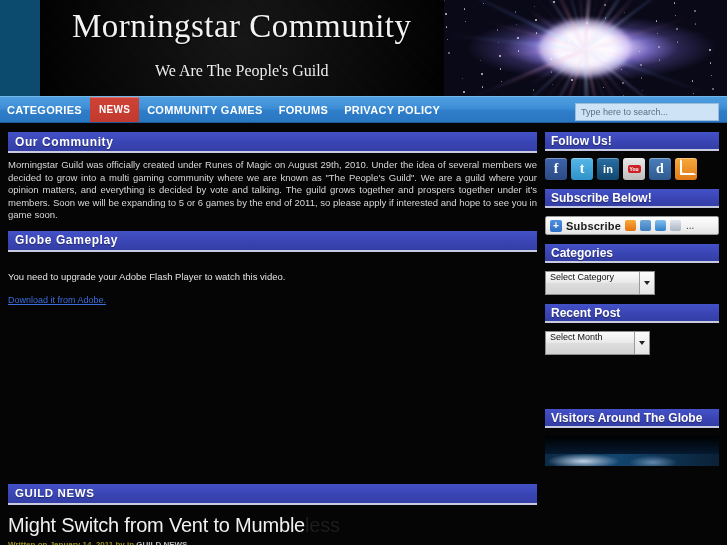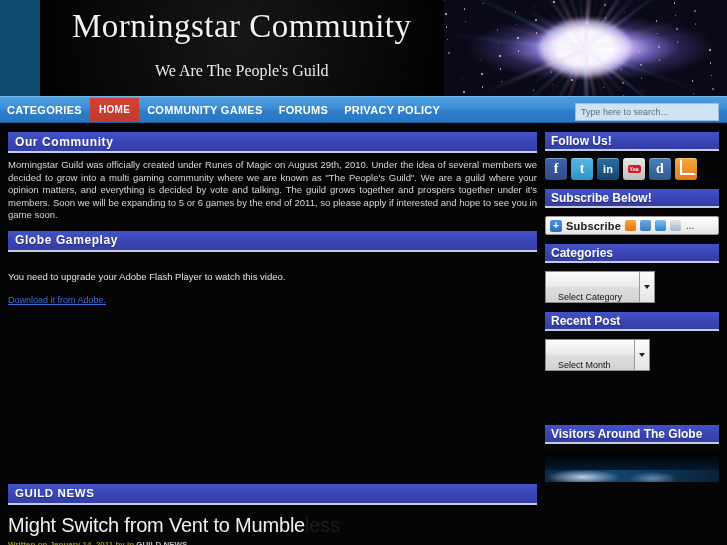--- a/index.html
+++ b/index.html
@@ -239,27 +239,27 @@
   .sub-label { font-size: 11px; color: #1a1a1a; font-weight: bold; letter-spacing: .2px; }
   .mini { width: 11px; height: 11px; border-radius: 2px; }
   .mini.o { background: linear-gradient(180deg,#f8a93a,#e3730f); }
   .mini.g { background: linear-gradient(180deg,#6fa8dc,#3d7cbd); }
   .mini.b { background: linear-gradient(180deg,#85c1ef,#2f7ec9); }
   .mini.s { background: linear-gradient(180deg,#dfe6ef,#aab6c4); }
   .sub-ellipsis { font-size: 10px; color: #444; margin-left: 1px; }
 
   .sel-wrap { margin: 8px 8px 0 0; }
   .fakeselect {
-    width: 105px; height: 32px;
+    width: 105px; height: 24px;
     background: linear-gradient(180deg, #fbfbfb 0%, #e9e9e9 48%, #dddddd 52%, #d2d2d2 100%);
     border: 1px solid #8d8d8d;
     font-size: 9px;
     color: #111;
-    display: flex; align-items: flex-end;
-    padding-left: 12px;
+    display: flex; align-items: flex-start;
+    padding-left: 4px;
     position: relative;
     cursor: pointer;
   }
   .fakeselect.wide { width: 110px; }
   .sel-arrow {
     position: absolute; right: 0; top: 0; bottom: 0;
     width: 15px;
     background: linear-gradient(180deg, #fbfbfb 0%, #e4e4e4 100%);
     border-left: 1px solid #9a9a9a;
     display: flex; align-items: center; justify-content: center;
@@ -436,21 +436,21 @@
         <div class="star" style="left: 198px; top: 90px; width: 1px; height: 1px; opacity: 0.3;"></div>
         <div class="star" style="left: 251px; top: 23px; width: 1.5px; height: 1.5px; opacity: 0.4;"></div>
         <div class="star" style="left: 4px; top: 52px; width: 2px; height: 2px; opacity: 0.5;"></div>
         <div class="star" style="left: 57px; top: 81px; width: 1px; height: 1px; opacity: 0.6;"></div>
       </div>
   </div>
 
   <div class="nav">
     <div id="nav-items" style="display:flex;align-items:stretch;">
         <a class="nav-item">CATEGORIES</a>
-        <a class="nav-item active">HOME</a>
+        <a class="nav-item active">NEWS</a>
         <a class="nav-item">COMMUNITY GAMES</a>
         <a class="nav-item">FORUMS</a>
         <a class="nav-item">PRIVACY POLICY</a>
       </div>
     <div class="nav-search-wrap">
       <input class="nav-search" type="text" placeholder="Type here to search..." style="">
     </div>
   </div>
 
   <div class="content">

